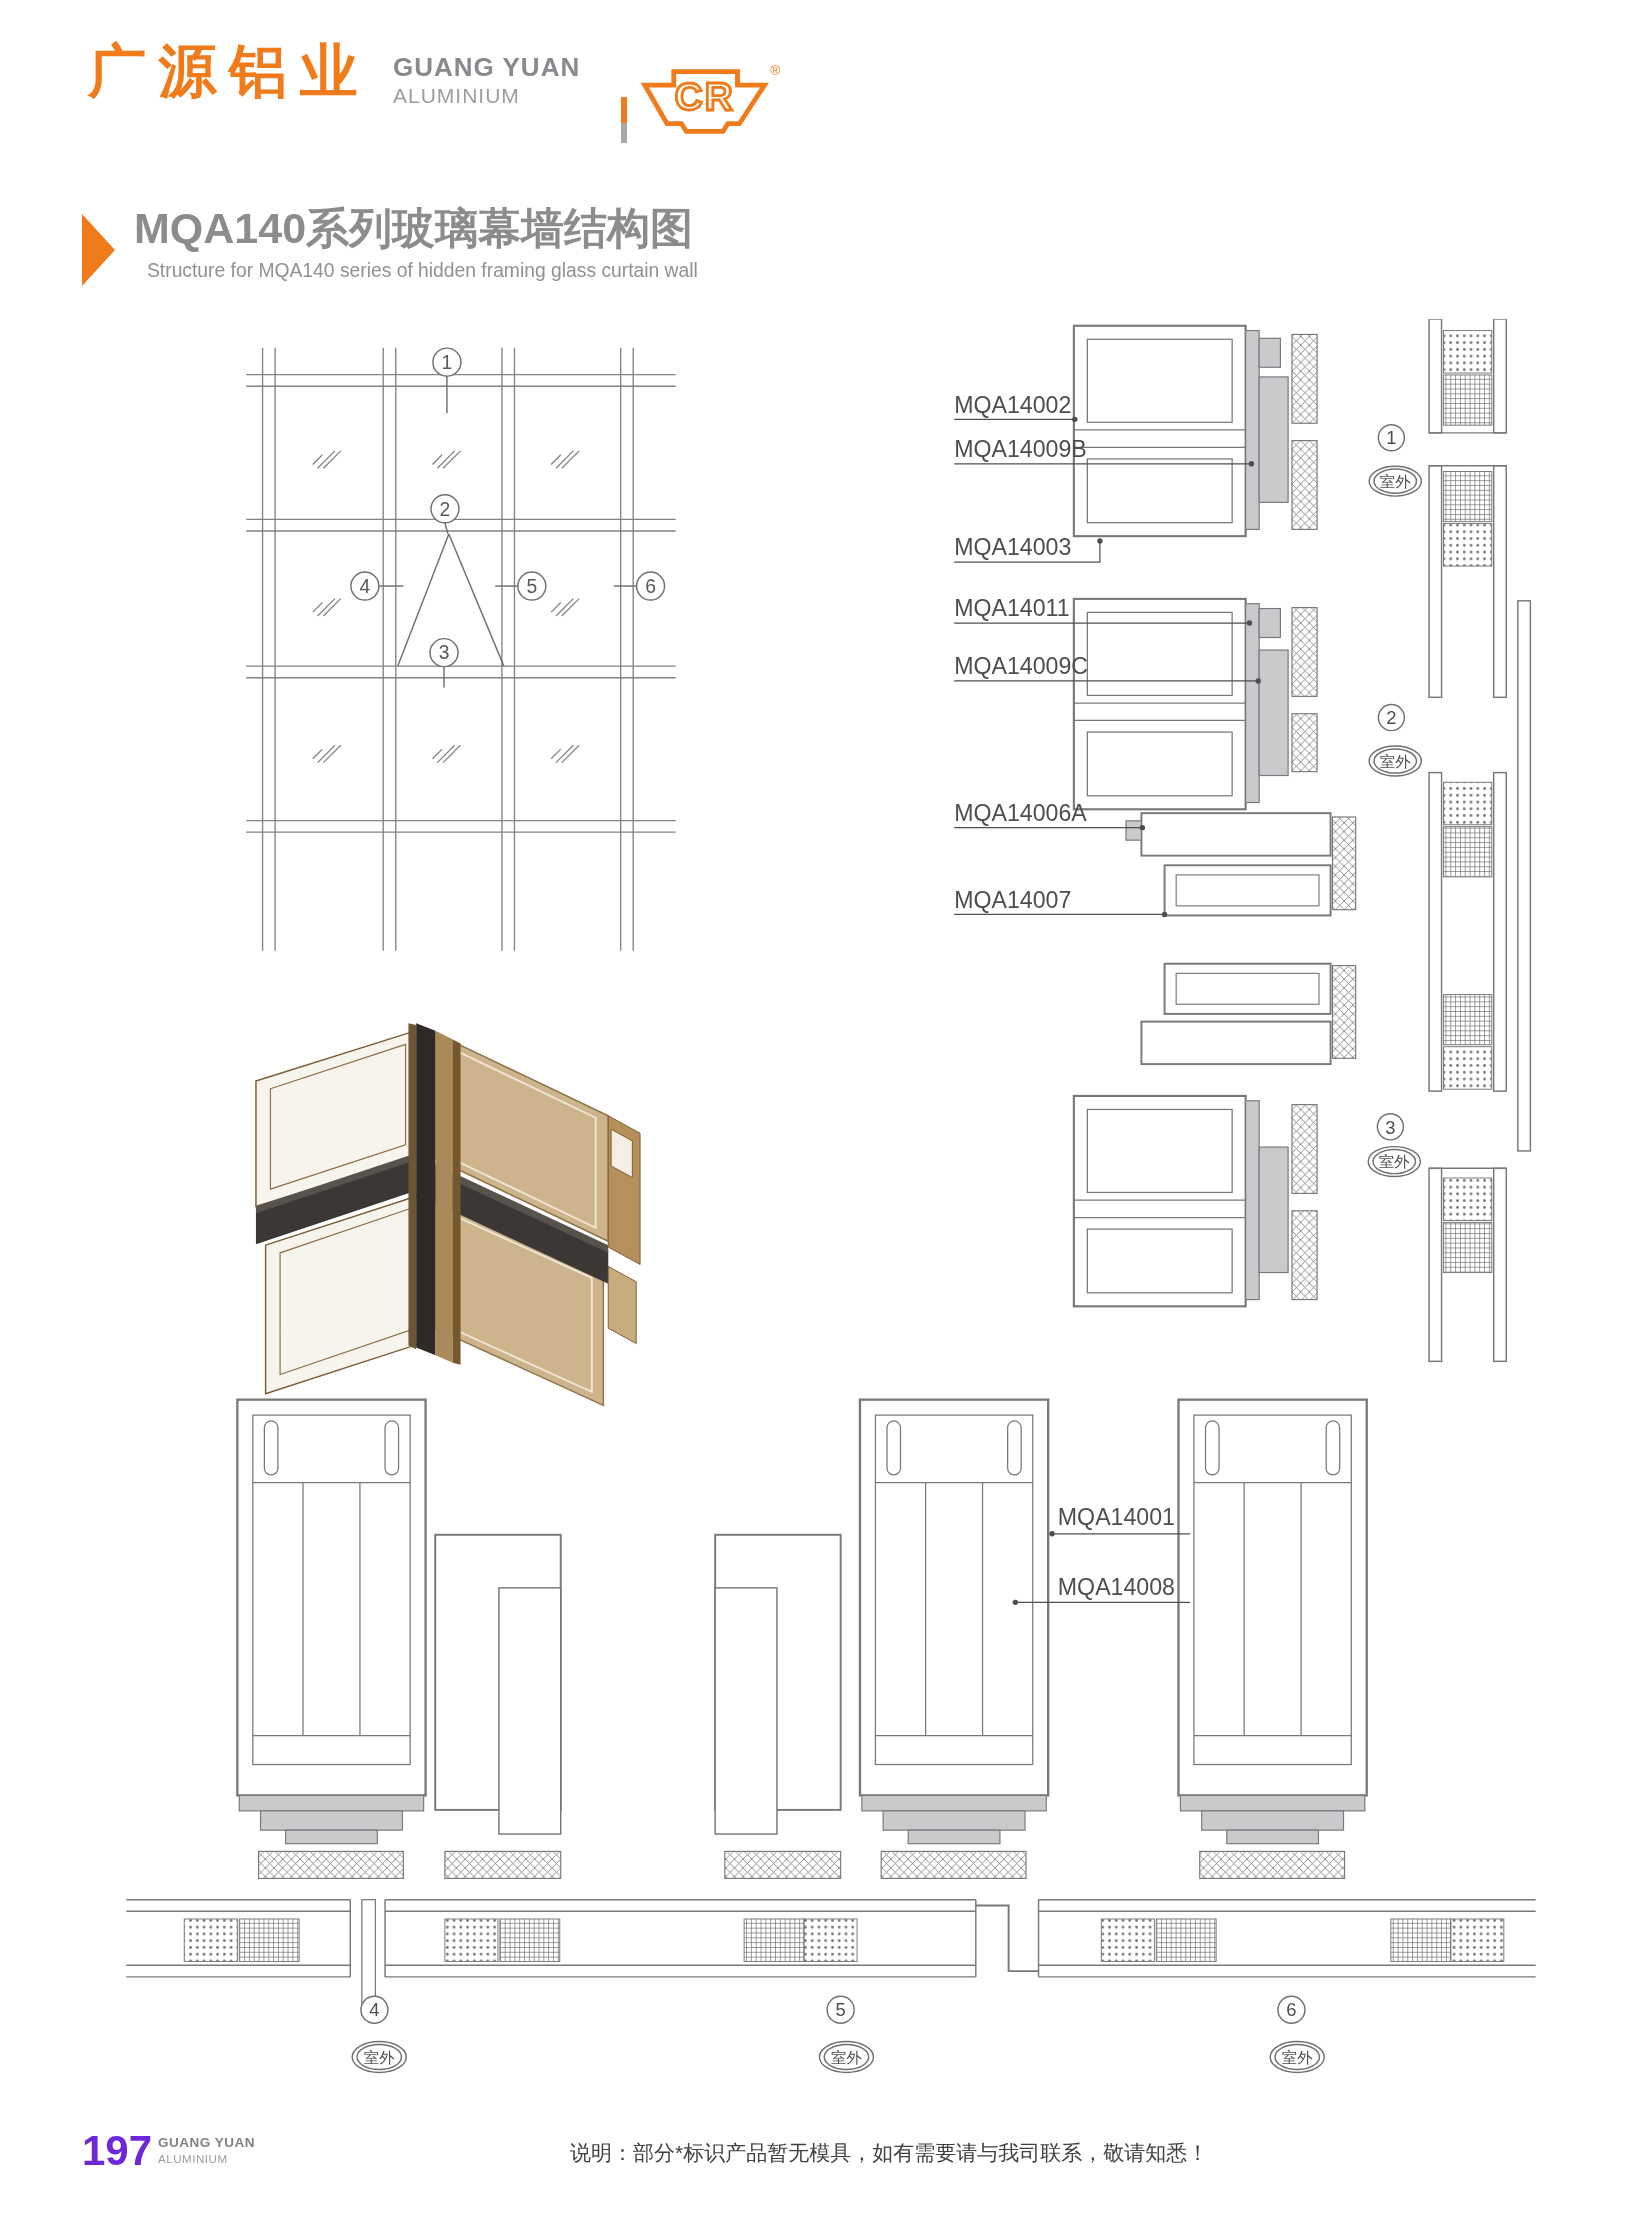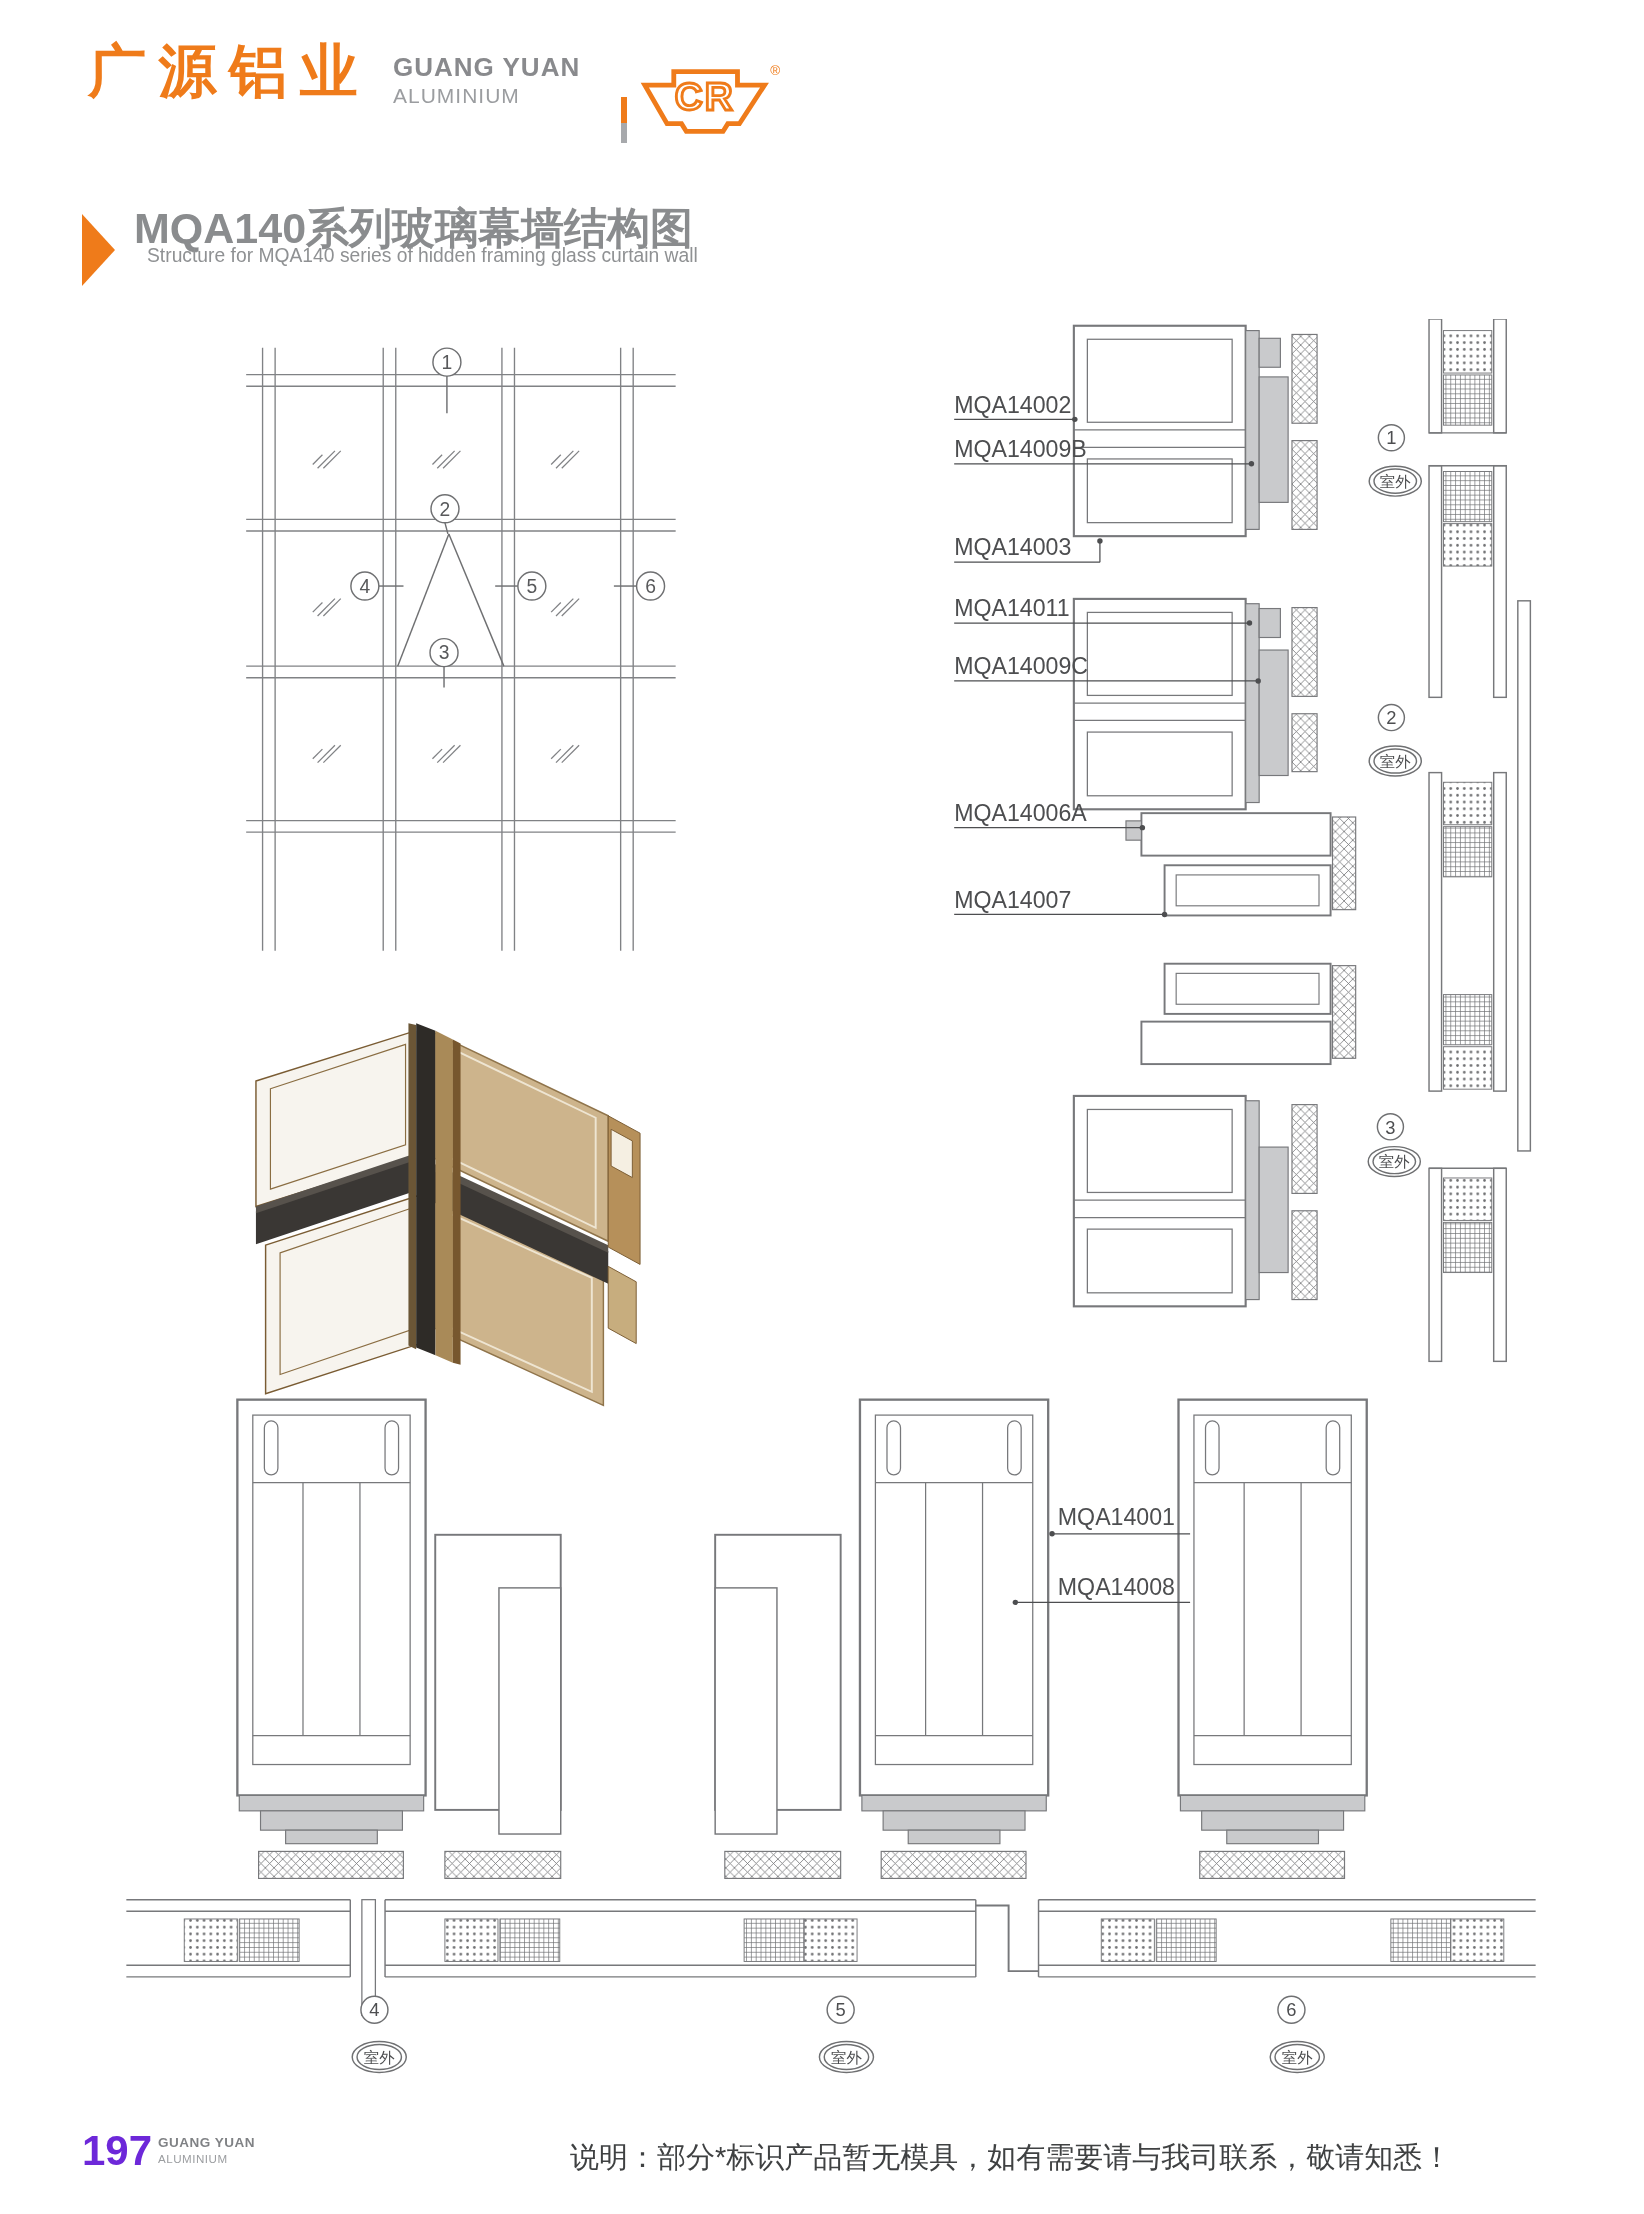--- a/index.html
+++ b/index.html
@@ -8,26 +8,26 @@
   
   .logo-cn{left:88px;top:42px;font-size:58px;font-weight:bold;color:#ef7b1a;letter-spacing:12.6px;line-height:1;}
   .logo-en1{left:393px;top:54px;font-size:26px;font-weight:bold;color:#898a8d;letter-spacing:1px;line-height:1;}
   .logo-en2{left:393px;top:85px;font-size:21px;color:#9b9da0;letter-spacing:1px;line-height:1;}
   .divider{left:621px;top:97px;width:5.8px;height:46px;}
   .divider .d-top{width:5.8px;height:26px;background:#ef7b1a;}
   .divider .d-bot{width:5.8px;height:20px;background:#a7a9ac;}
   
   .title-marker{left:82px;top:214px;width:0;height:0;border-left:33px solid #ef7b1a;border-top:36px solid transparent;border-bottom:36px solid transparent;}
   .title-cn{left:134px;top:207px;font-size:43px;font-weight:bold;color:#8a8c8e;line-height:1;}
-  .title-en{left:147px;top:246px;font-size:19.3px;color:#8f9193;line-height:1;}
+  .title-en{left:147px;top:261px;font-size:19.3px;color:#8f9193;line-height:1;}
   
   .page-num{left:82px;top:2130px;font-size:42px;font-weight:bold;color:#6d28d9;line-height:1;}
   .f-brand1{left:158px;top:2136px;font-size:13.5px;font-weight:bold;color:#808285;letter-spacing:0.5px;line-height:1;}
   .f-brand2{left:158px;top:2153px;font-size:11.6px;color:#9b9da0;letter-spacing:0.5px;line-height:1;}
-  .f-note{left:570px;top:2140px;font-size:29px;color:#3f4142;line-height:1.2;}
+  .f-note{left:570px;top:2140px;font-size:21px;color:#3f4142;line-height:1.2;}
   svg text{font-family:"Liberation Sans",sans-serif;}
 </style>
 </head>
 <body>
 
 <div class="abs logo-cn">广源铝业</div>
 <div class="abs logo-en1">GUANG YUAN</div>
 <div class="abs logo-en2">ALUMINIUM</div>
 <div class="abs divider">
   <div class="d-top"></div>

